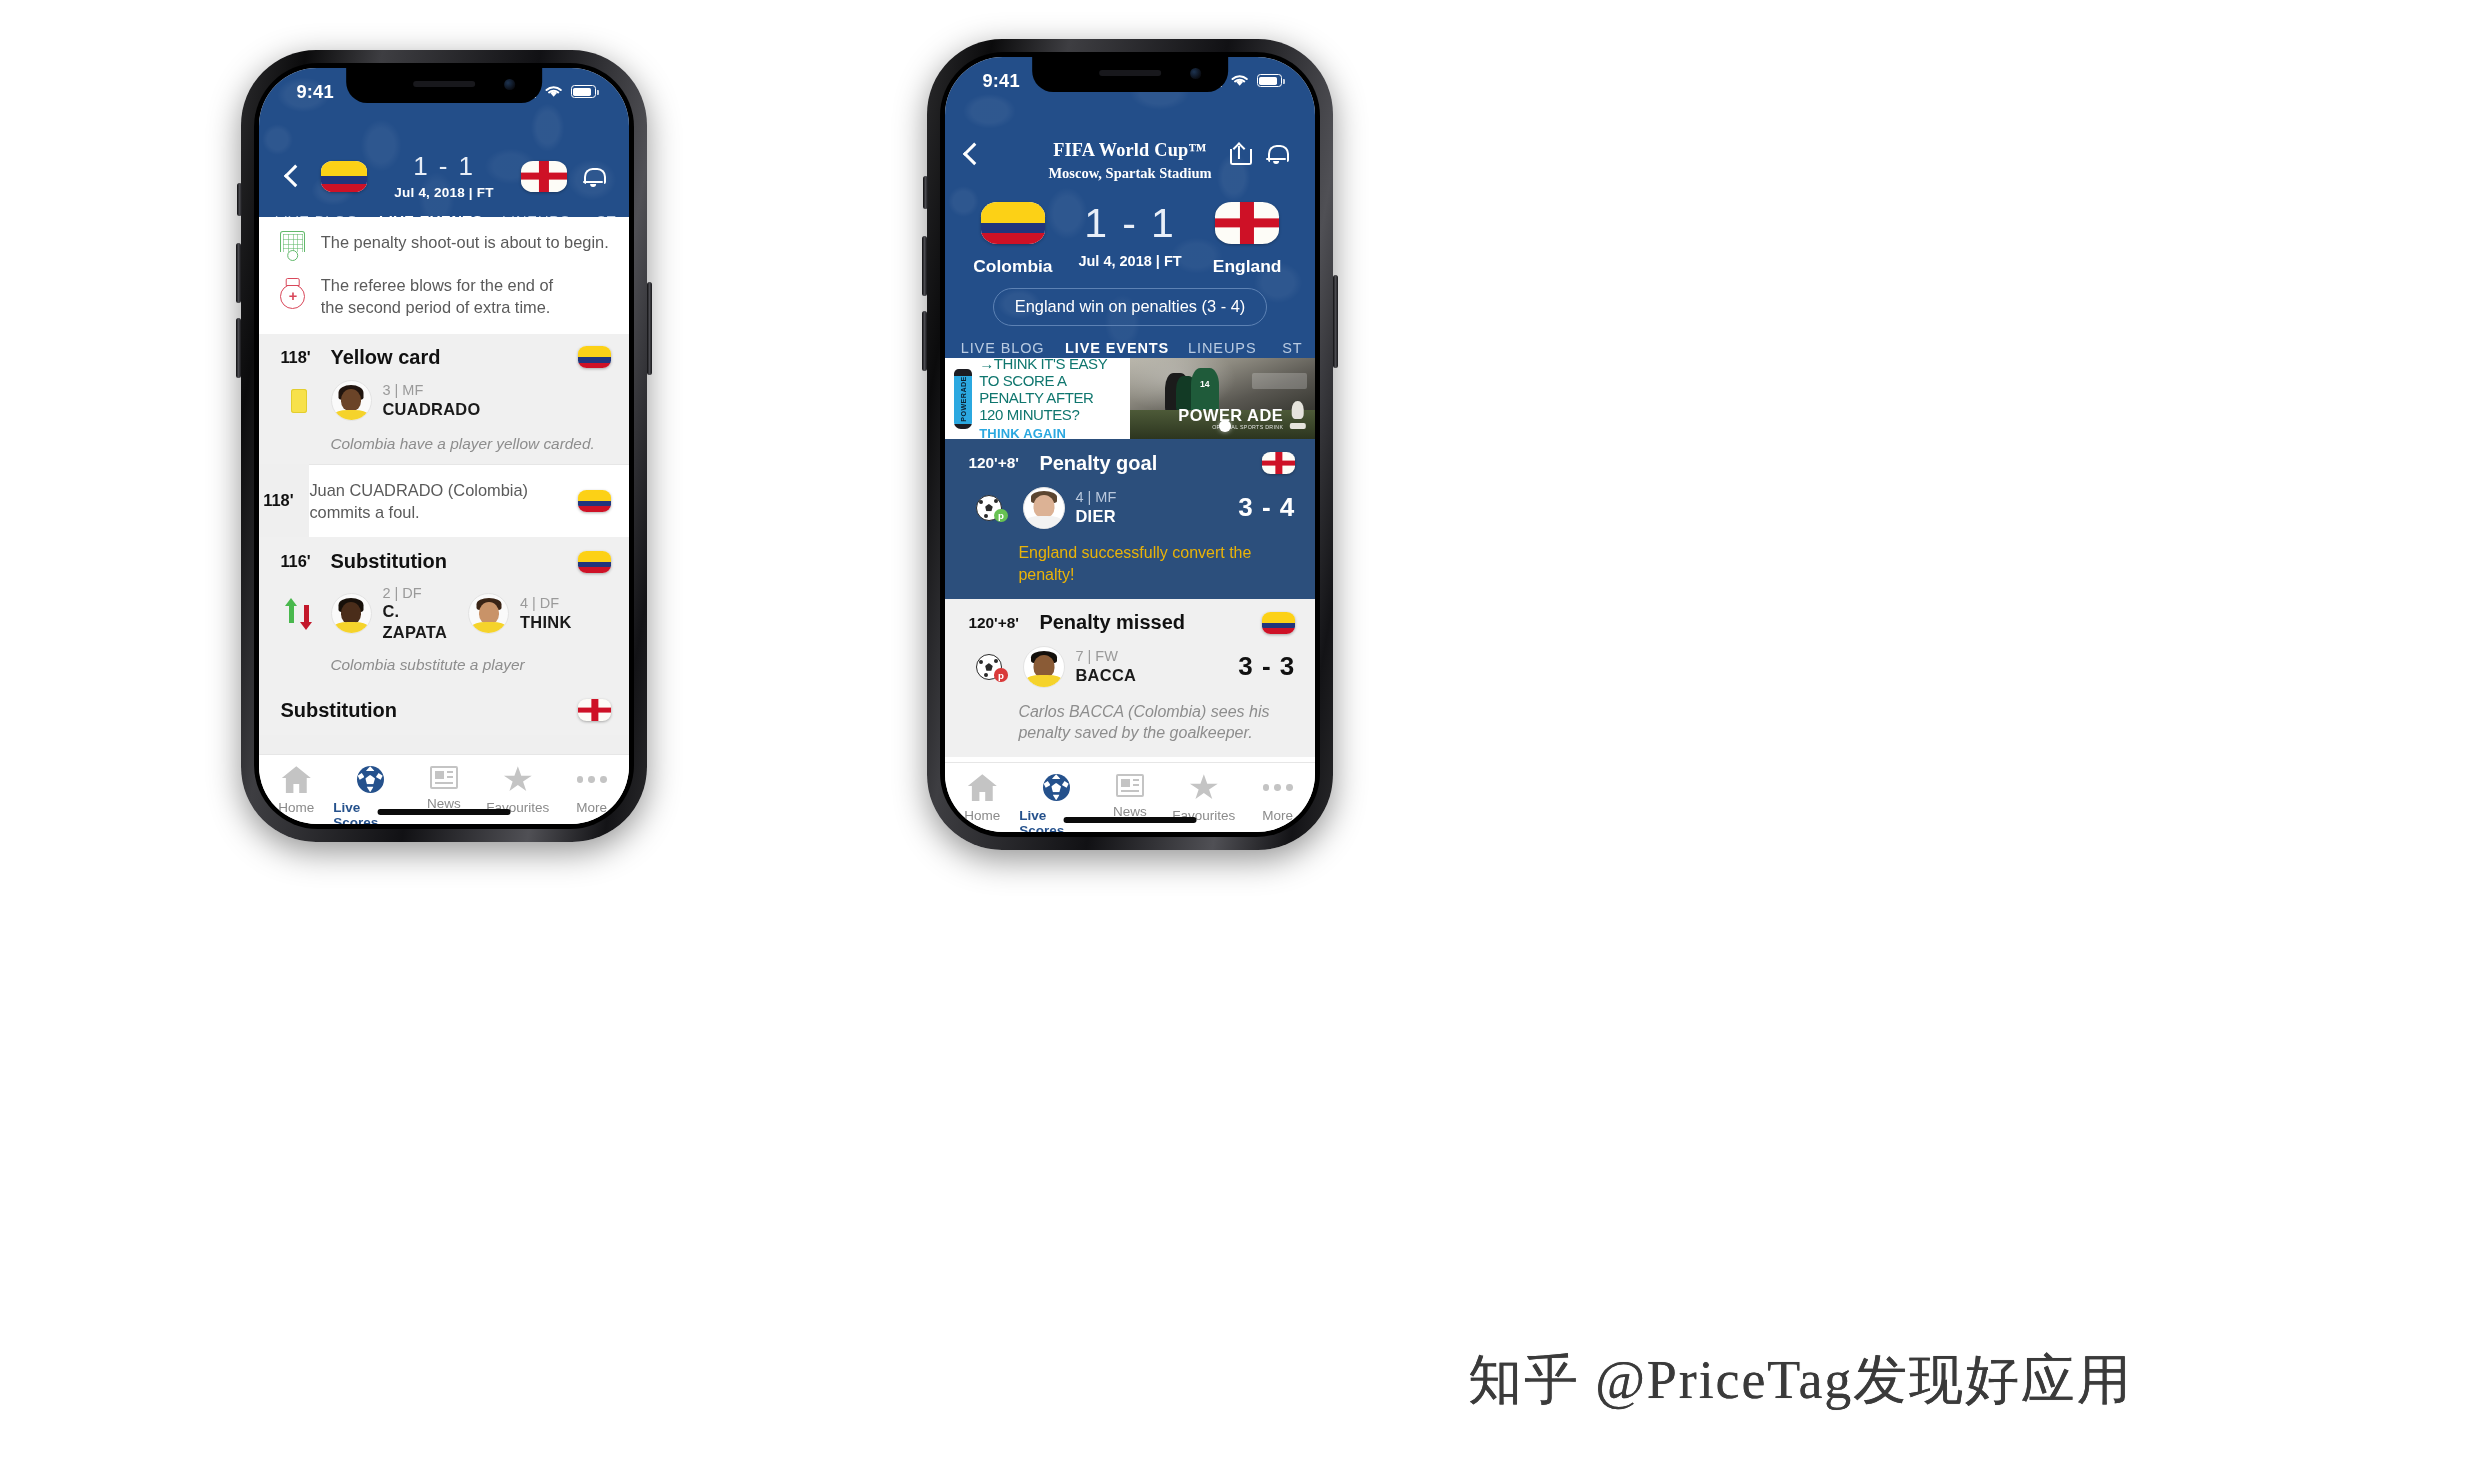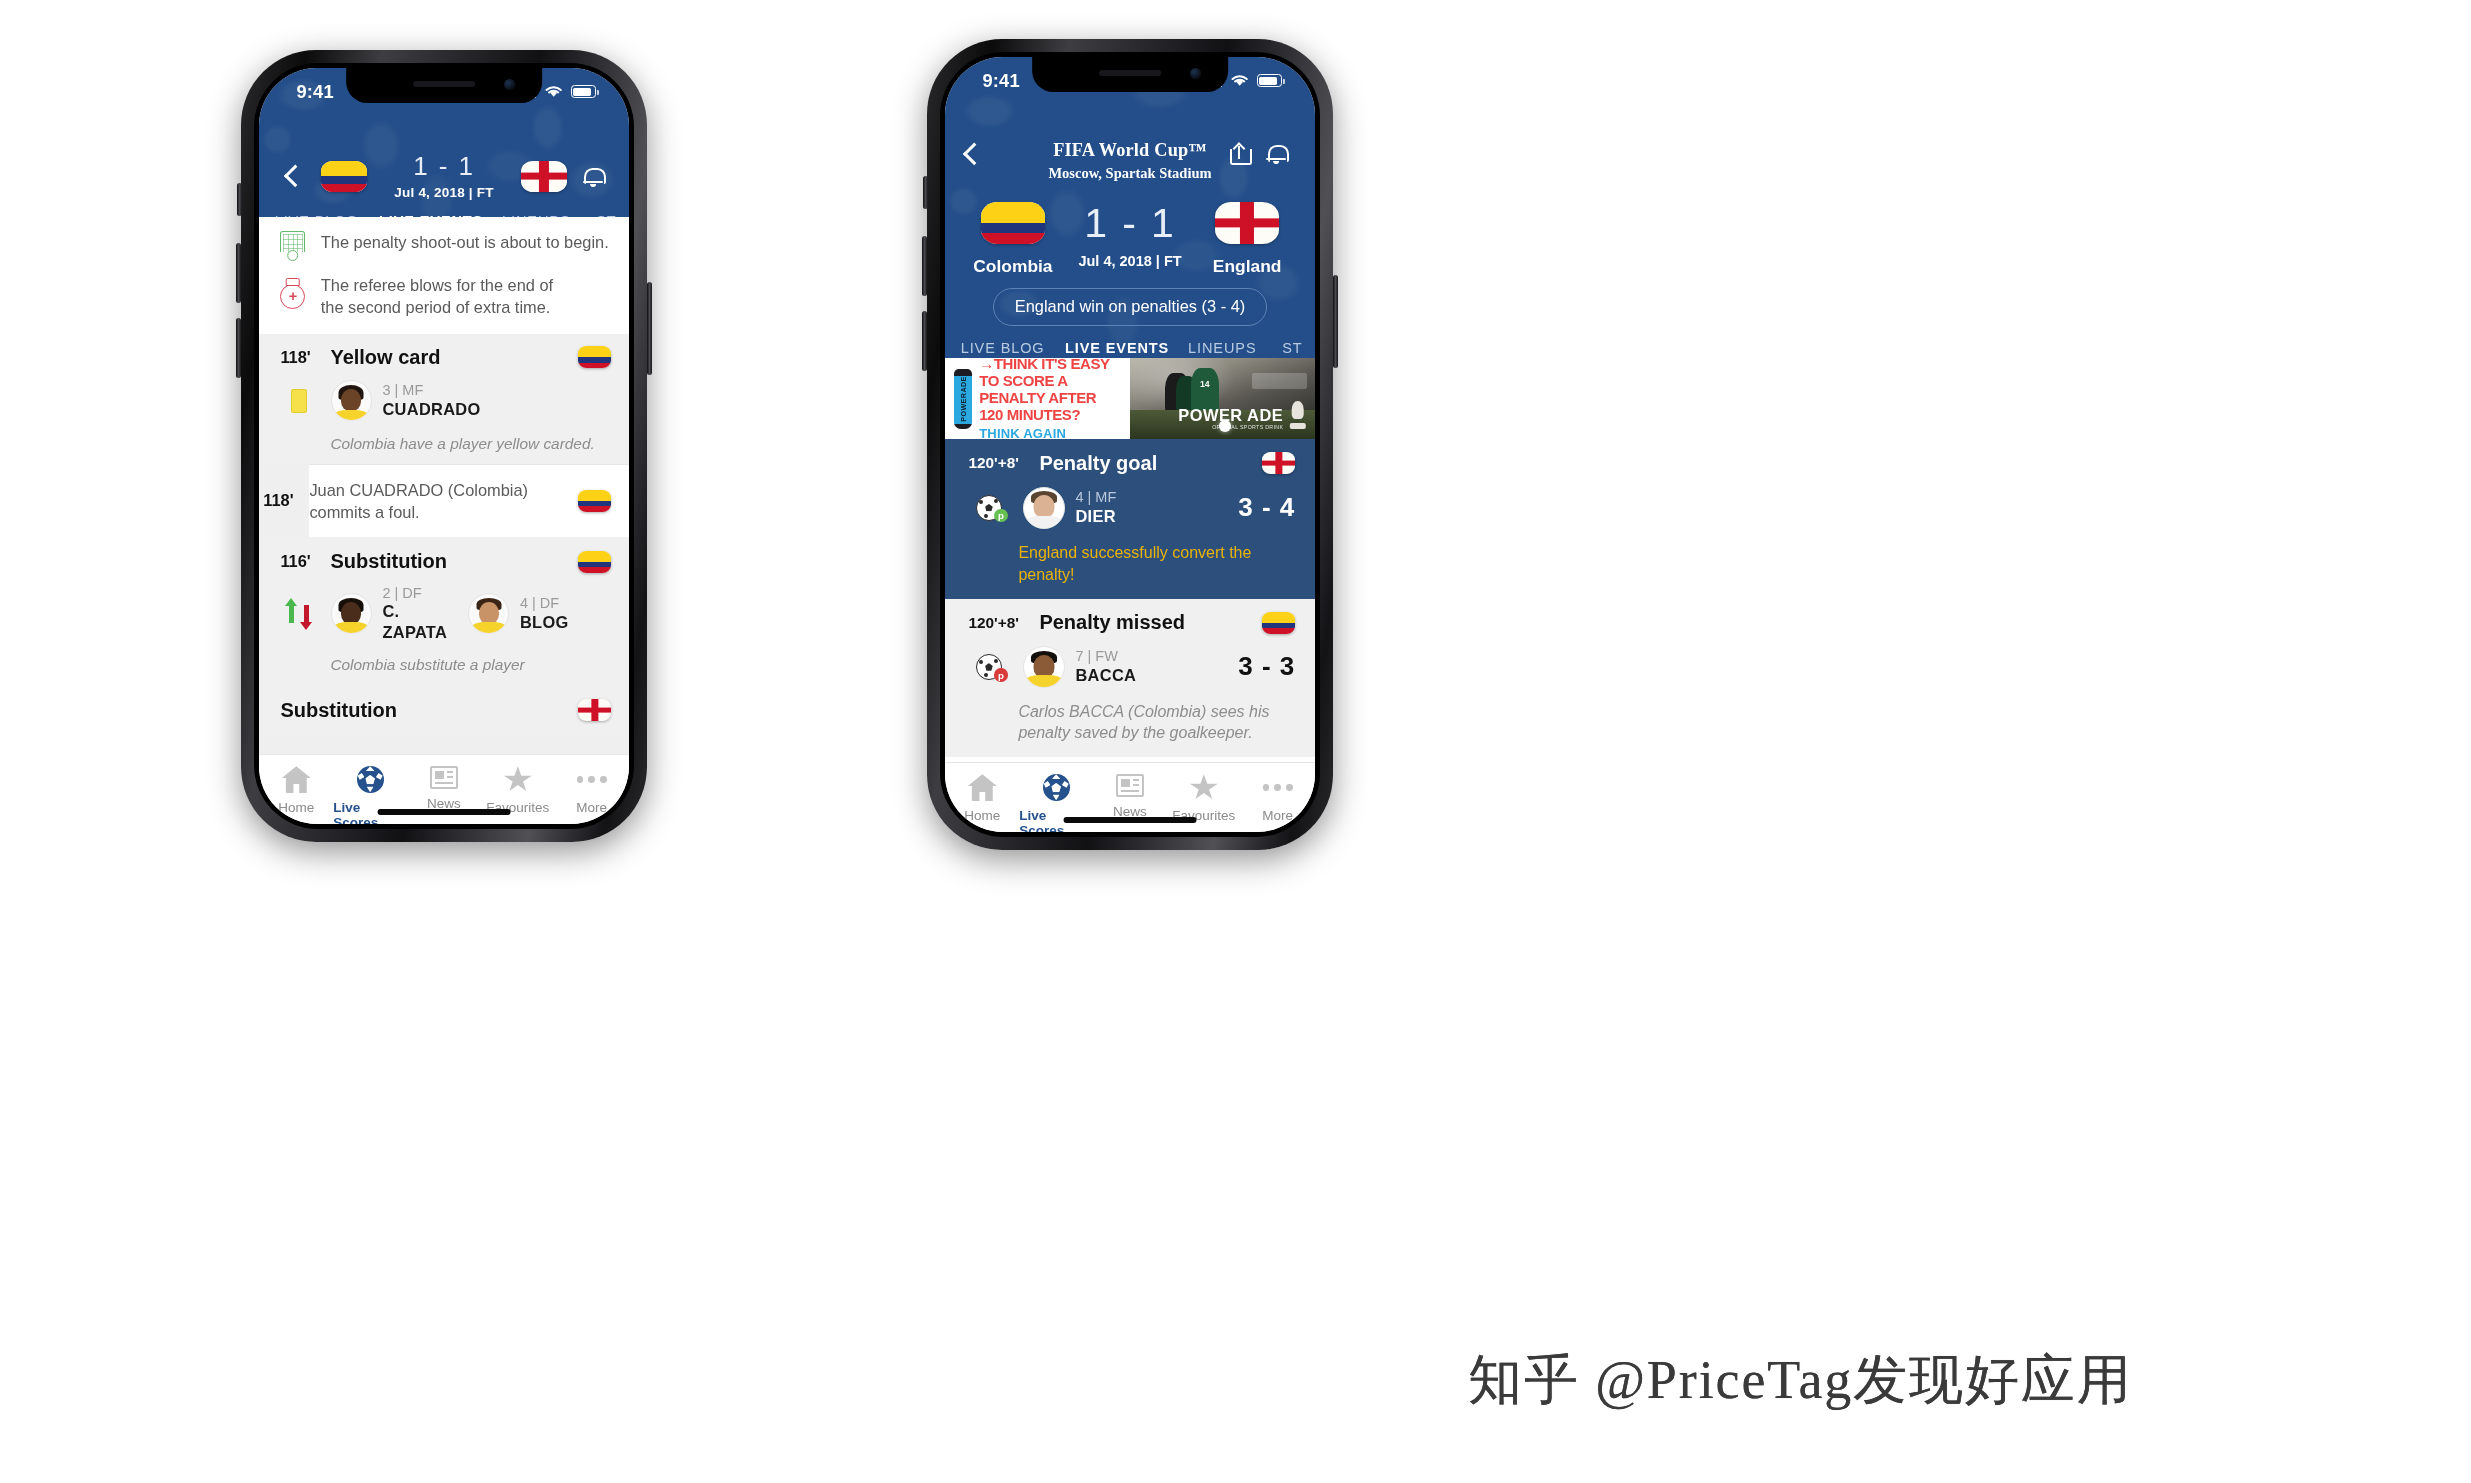--- a/index.html
+++ b/index.html
@@ -182,21 +182,21 @@
     display:inline-flex; align-items:center; justify-content:center;
     border:1.4px solid #5d82b4; border-radius:21px;
     padding:8.7px 21px; font-size:16.4px; color:#fff; font-weight:400; white-space:nowrap;
   }
 
   
   .ad { display:flex; background:#fff; overflow:hidden; }
   .ad-left { flex:1; display:flex; align-items:center; gap:6.8px; padding:5.8px 6.8px 5.8px 8.7px; }
   .bottle { width:18.3px; height:60px; border-radius:4.8px 4.8px 6.8px 6.8px; background:linear-gradient(180deg,#1c1c22 0 11%, #2ba8e0 11% 92%, #1c1c22 92% 100%); position:relative; flex:none; }
   .bottle span{position:absolute;left:50%;top:50%;transform:translate(-50%,-50%) rotate(-90deg);font-size:7.2px;font-weight:800;color:#0c2130;letter-spacing:0.4px;white-space:nowrap;}
-  .ad-copy { font-size:15px; line-height:1.12; font-weight:700; color:#ef4444; letter-spacing:-0.4px; font-family:"Liberation Sans",sans-serif; }
+  .ad-copy { font-size:15px; line-height:1.12; font-weight:400; color:#0f766e; letter-spacing:-0.4px; font-family:"Liberation Sans",sans-serif; }
   .ad-cta { color:#2ba8e0; font-size:13px; font-weight:800; letter-spacing:0.2px; margin-top:2.9px; }
   .ad-right { width:50%; position:relative; overflow:hidden;
     background:linear-gradient(160deg,#b9b6ab 0%,#8d8a80 28%,#595751 55%,#3a3a34 78%,#2a2a24 100%); }
   .ad-right .turf{position:absolute;left:0;right:0;bottom:0;height:36%;background:linear-gradient(180deg,#4d5a38,#2c351f);}
   .ad-right .glow{position:absolute;left:-10%;top:-20%;width:70%;height:90%;background:radial-gradient(ellipse at center,rgba(255,255,255,.30),transparent 65%);}
   .ad-right .wall{position:absolute;right:4%;top:18%;width:30%;height:20%;background:rgba(255,255,255,.22);border-radius:1.9px;}
   .ad-right .plyr{position:absolute;left:33%;top:12%;width:15%;height:62%;background:#1f5b3a;border-radius:34% 34% 18% 18%;}
   .ad-right .plyr::after{content:"14";position:absolute;left:50%;top:22%;transform:translateX(-50%);color:#fff;font-size:8.7px;font-weight:700;}
   .ad-right .legs{position:absolute;left:33%;top:64%;width:14%;height:26%;background:#f0f0ee;border-radius:3.9px;}
   .ad-right .plyr2{position:absolute;left:19%;top:18%;width:13%;height:52%;background:#1b1b1b;border-radius:36% 36% 18% 18%;}
@@ -416,21 +416,21 @@
                 </div>
               </div>
               <div class="player">
                 <div class="avatar" style="width:41px;height:41px;background:#fafafa;">
                   <div class="hair" style="top:3.9px;width:25px;height:12.6px;background:#3a2415;"></div>
                   <div class="head" style="top:7.7px;width:20px;height:22px;background:#c99368;"></div>
                   <div class="torso" style="width:33px;height:10.6px;background:#f5d32b;"></div>
                 </div>
                 <div>
                   <div class="p-num">4 | DF</div>
-                  <div class="p-name">BLOG</div>
+                  <div class="p-name">THINK</div>
                 </div>
               </div>
             </div>
             <div class="ev-sub" style="margin:13.5px 0 1.9px 50px;">Colombia substitute a player</div>
           </div>
 
 
           <div class="ev grey" style="padding:13.5px 17.4px 13.5px 21px;">
             <div class="ev-head">
 

